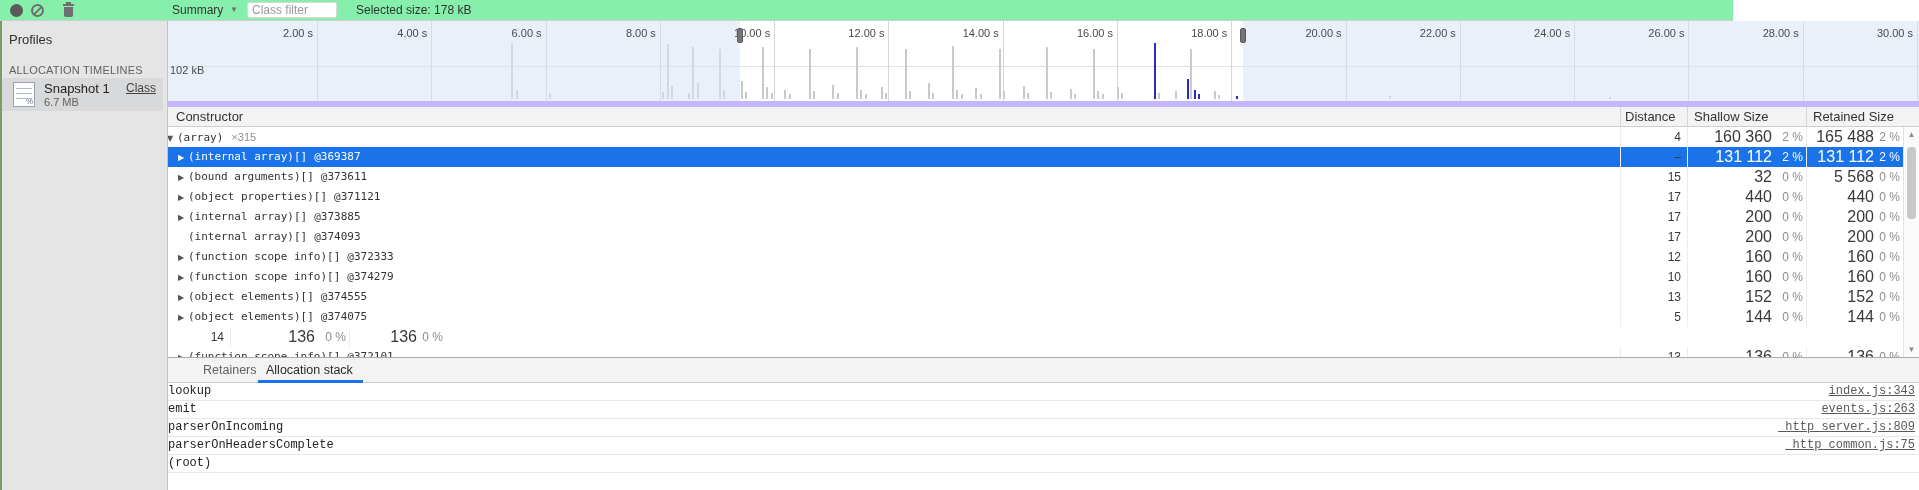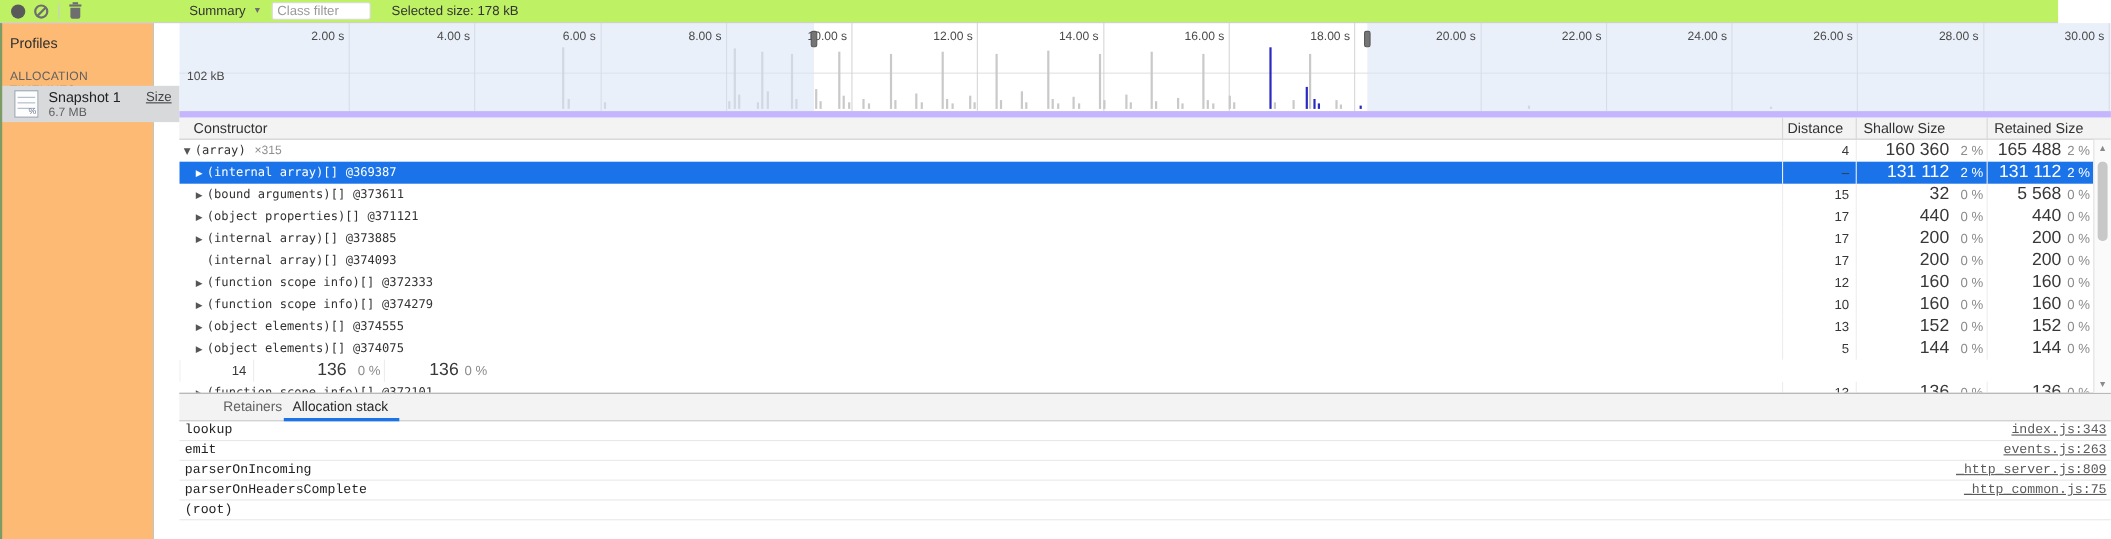--- a/index.html
+++ b/index.html
@@ -3,22 +3,22 @@
 <meta charset="utf-8">
 <style>
   * { box-sizing: border-box; }
   html,body { margin:0; padding:0; }
   body {
     width:1919px; height:490px; position:relative; overflow:hidden;
     font-family:"Liberation Sans", sans-serif; background:#ffffff; color:#303030;
     -webkit-font-smoothing:antialiased;
   }
   
-  #toolbar { position:absolute; left:0; top:0; width:1871px; height:21px;
-    background:#bef264; border-bottom:1px solid #cfcfcf; z-index:20; }
+  #toolbar { position:absolute; left:0; top:0; width:1733px; height:21px;
+    background:#86efac; border-bottom:1px solid #cfcfcf; z-index:20; }
   .tb-btn { position:absolute; top:4px; width:13px; height:13px; cursor:pointer; }
   #record-btn { left:10px; border-radius:50%; background:#5a5a5a; }
   #clear-btn  { left:31px; border-radius:50%; border:2px solid #6e6e6e; }
   #clear-btn::after { content:""; position:absolute; left:-1px; top:3.5px; width:11px; height:2px;
     background:#6e6e6e; transform:rotate(-45deg); }
   #tb-sep { position:absolute; left:53px; top:3px; width:1px; height:14px; background:#cccccc; }
   #trash-btn { left:62px; }
   #trash-btn .lid { position:absolute; left:1px; top:0; width:11px; height:2px; background:#6e6e6e; }
   #trash-btn .knob{ position:absolute; left:4px; top:-2px; width:5px; height:2px; background:#6e6e6e; }
   #trash-btn .can { position:absolute; left:2px; top:3px; width:9px; height:10px; background:#6e6e6e;
@@ -27,22 +27,22 @@
     font-size:12px; color:#333; cursor:pointer; }
   #summary-arrow { position:absolute; left:230px; top:0; height:20px; line-height:19px;
     font-size:8px; color:#6e6e6e; cursor:pointer; }
   #class-filter { position:absolute; left:247px; top:2px; width:90px; height:16px;
     border:1px solid #d9d9d9; border-radius:2px; font-size:12px; padding:0 4px;
     font-family:"Liberation Sans",sans-serif; color:#333; background:#fff; }
   #class-filter::placeholder { color:#9a9a9a; }
   #selected-size { position:absolute; left:356px; top:0; height:20px; line-height:20px;
     font-size:12px; color:#333; }
   
-  #sidebar { position:absolute; left:0; top:21px; width:140px; height:469px;
-    background:#fdba74; border-right:1px solid #c3c3c3; z-index:15; }
+  #sidebar { position:absolute; left:0; top:21px; width:168px; height:469px;
+    background:#e5e5e5; border-right:1px solid #c3c3c3; z-index:15; }
   #edge-strip { position:absolute; left:0; top:21px; width:2px; height:469px;
     background:#7d9c64; z-index:30; }
   #profiles-label { position:absolute; left:9px; top:11px; font-size:13px; color:#2f2f2f; }
   #section-label { position:absolute; left:9px; top:43px; font-size:11px; color:#616161;
     letter-spacing:0.2px; }
   #snapshot-item { position:absolute; left:0; top:57px; width:163px; height:33px;
     background:#d8d9da; cursor:pointer; }
   .snap-icon { position:absolute; left:13px; top:4px; width:22px; height:25px;
     background:#fdfdfd; border:1px solid #9aa3ad; }
   .snap-icon i { position:absolute; left:2px; right:2px; height:1px; background:#aeb8c6; }
@@ -142,21 +142,21 @@
   <div id="section-label">ALLOCATION TIMELINES</div>
   <div id="snapshot-item">
     <div class="snap-icon">
       <i></i>
         <i></i>
         <i></i>
         <b>%</b>
     </div>
     <div id="snapshot-title">Snapshot 1</div>
     <div id="snapshot-size">6.7 MB</div>
-    <a id="snapshot-save">Size</a>
+    <a id="snapshot-save">Class</a>
   </div>
 </div>
 <div id="edge-strip"></div>
 
 <div id="timeline">
   <div id="tl-hgrid"></div>
   <div id="tl-lines">
       <div class="tl-line" style="left: 154px;"></div>
       <div class="tl-line" style="left: 268.286px;"></div>
       <div class="tl-line" style="left: 382.571px;"></div>

